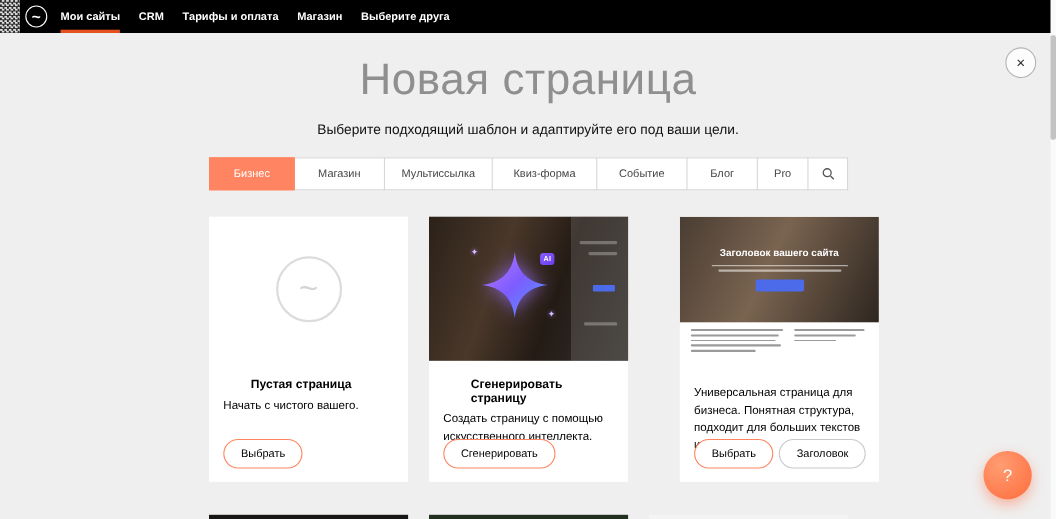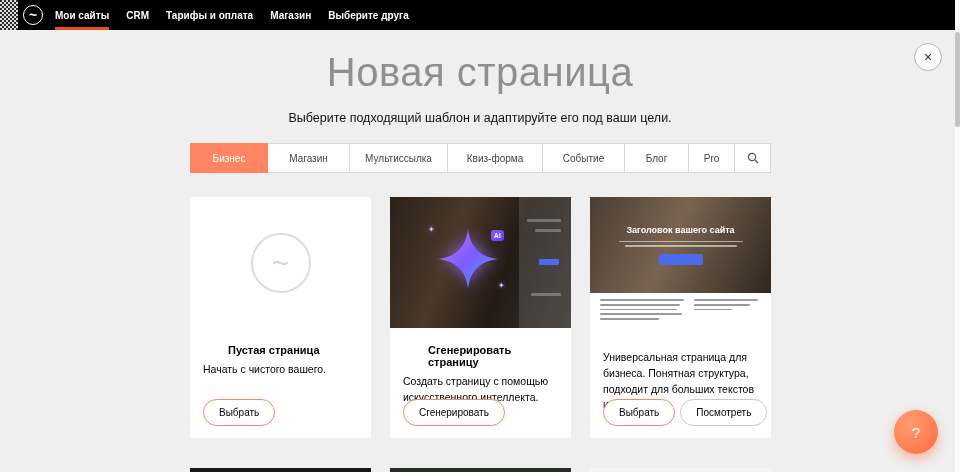--- a/index.html
+++ b/index.html
@@ -169,21 +169,21 @@
   </div>
   <div class="card-body">
     <div class="card-title">Сгенерировать страницу</div>
     <div class="card-desc">Создать страницу с помощью искусственного интеллекта.</div>
   </div>
   <div class="card-actions">
     <div class="btn primary">Сгенерировать</div>
   </div>
 </div>
 
-<div class="card" style="left:590px">
+<div class="card" style="left:618px">
   <div class="card-image">
     <div class="uni-photo">
       <div class="uni-heading">Заголовок вашего сайта</div>
       <div class="uni-line" style="width:124px"></div>
       <div class="uni-line" style="width:112px"></div>
       <div class="uni-btn"></div>
     </div>
     <div class="uni-text">
       <div class="skel-col" style="width:52%">
         <div class="skel" style="width:100%"></div>
@@ -197,21 +197,21 @@
         <div class="skel" style="width:88%"></div>
         <div class="skel" style="width:60%"></div>
       </div>
     </div>
   </div>
   <div class="card-body">
     <div class="card-desc">Универсальная страница для бизнеса. Понятная структура, подходит для больших текстов и списков.</div>
   </div>
   <div class="card-actions">
     <div class="btn primary">Выбрать</div>
-    <div class="btn secondary">Посмотреть</div>
+    <div class="btn secondary">Заголовок</div>
   </div>
 </div>
 
 <div class="partial p1"></div>
 <div class="partial p2"></div>
 <div class="partial p3"></div>
 
 <div class="help-btn">?</div>
 
 </body></html>

